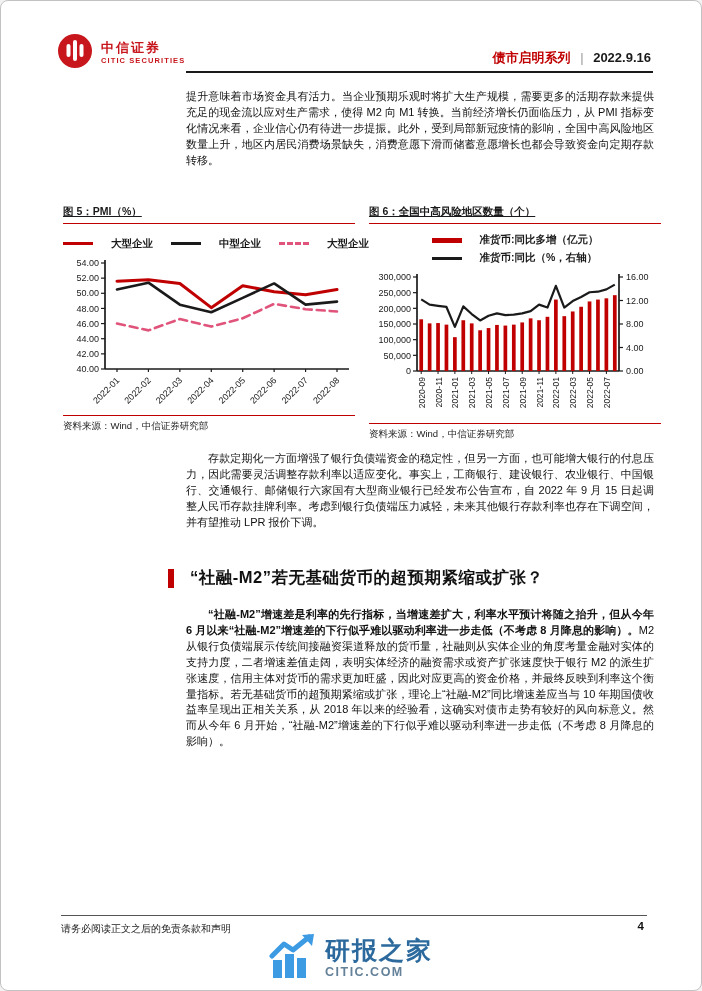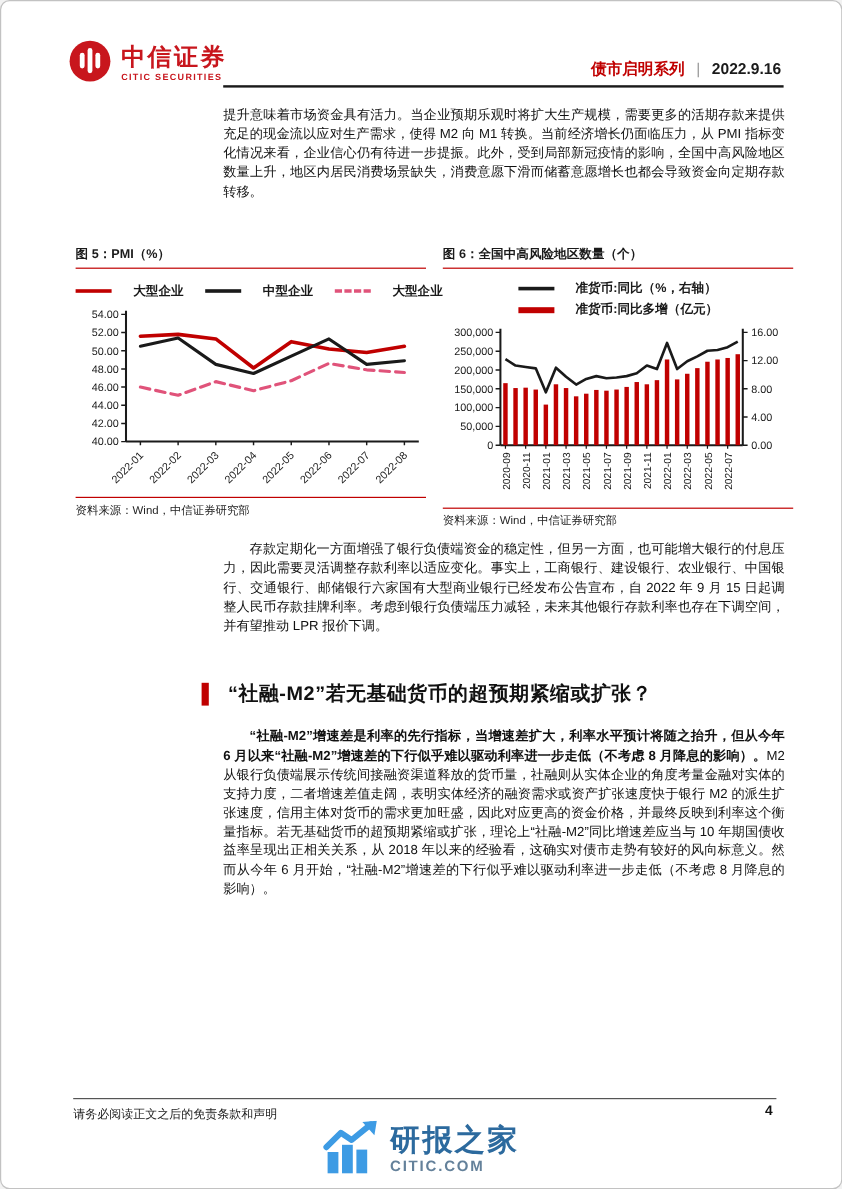--- a/index.html
+++ b/index.html
@@ -5,41 +5,41 @@
   html,body{margin:0;padding:0;background:#f2f2f2;}
   .page{
     position:relative; width:702px; height:991px; margin:0 auto;
     background:#fff; border:1px solid #c2c2c2; border-radius:8px;
     overflow:hidden; box-sizing:border-box;
     font-family:"Liberation Sans","DejaVu Sans",sans-serif; color:#1a1a1a;
   }
   
   .hdr-logo{position:absolute; left:55px; top:31px; display:flex; align-items:center;}
   .hdr-logo .brand{margin-left:7px; line-height:1;}
-  .brand-cn{font-size:20px; font-weight:bold; color:#c8161d; letter-spacing:2px;}
+  .brand-cn{font-size:13px; font-weight:bold; color:#c8161d; letter-spacing:2px;}
   .brand-en{font-size:7.5px; font-weight:bold; color:#c8161d; letter-spacing:1.1px; margin-top:3px;}
   .hdr-right{position:absolute; top:48px; right:50px; font-size:13px; font-weight:bold; white-space:nowrap;}
   .hdr-right .series{color:#c00000;}
   .hdr-right .sep{color:#999; font-weight:normal; margin:0 6px;}
   .hdr-right .date{color:#1a1a1a;}
   .hdr-rule{position:absolute; left:185px; top:70px; width:467px; height:2px; background:#1a1a1a;}
   
   .para{
     position:absolute; left:185px; width:468px;
     font-size:11px; line-height:15.9px; text-align:justify; color:#111;
     margin:0;
   }
   .p1{top:88px;}
   .p2{top:450px; text-indent:2em;}
   .p3{top:606px; text-indent:2em;}
   .p3 .bold{font-weight:bold;}
   
   .figures{position:absolute; left:62px; top:204px; width:598px; display:flex; justify-content:space-between;}
   .figure{width:292px; display:flex; flex-direction:column;}
-  .fig-title{font-size:10.5px; font-weight:bold; color:#1a1a1a; padding-bottom:4px; border-bottom:1.5px solid #c00000;}
+  .fig-title{font-size:10.5px; font-weight:bold; color:#1a1a1a; padding-bottom:4px; border-bottom:1.5px solid #c00000;text-decoration:underline;}
   .legend{margin-top:7px; text-align:center;}
   .legend .inner{display:inline-block;}
   .leg-row{display:flex; align-items:center; justify-content:flex-start; gap:18px;}
   .leg-item{display:flex; align-items:center; gap:18px; margin:2px 0;}
   .leg-item .lab{font-size:10.5px; font-weight:bold; color:#1a1a1a; white-space:nowrap;}
   .swatch{display:inline-block; width:30px;}
   .chart-svg{display:block; margin-top:2px;}
   .source{font-size:9.5px; color:#222; border-top:1.2px solid #c00000; padding-top:4px; margin-top:2px;}
   
   .section-h{
@@ -140,27 +140,27 @@
           <polyline points="54,26.171428571428564 85.42857142857143,24.657142857142887 116.85714285714286,28.442857142857164 148.28571428571428,52.671428571428564 179.71428571428572,30.714285714285722 211.14285714285714,36.77142857142856 242.57142857142858,39.80000000000001 274,34.5" fill="none" stroke="#c00000" stroke-width="3" stroke-linejoin="round" stroke-linecap="round"></polyline>
           <polyline points="54,34.5 85.42857142857143,27.685714285714297 116.85714285714286,49.64285714285715 148.28571428571428,57.214285714285715 179.71428571428572,42.828571428571436 211.14285714285714,28.442857142857164 242.57142857142858,49.64285714285715 274,46.61428571428573" fill="none" stroke="#1a1a1a" stroke-width="2.6" stroke-linejoin="round" stroke-linecap="round"></polyline>
           <polyline points="54,68.57142857142858 85.42857142857143,75.38571428571427 116.85714285714286,64.02857142857141 148.28571428571428,71.6 179.71428571428572,63.27142857142855 211.14285714285714,48.88571428571427 242.57142857142858,54.1857142857143 274,56.45714285714285" fill="none" stroke="#e0537a" stroke-width="2.6" stroke-linejoin="round" stroke-linecap="round" stroke-dasharray="8 5"></polyline>
         </svg>
       <div class="source">资料来源：Wind，中信证券研究部</div>
     </div>
     <div class="figure">
       <div class="fig-title">图 6：全国中高风险地区数量（个）</div>
       <div class="legend" id="legend6"><span class="inner"><span class="leg-row">
               <span class="leg-item">
+                <span class="swatch" style="height: 5px; background: rgb(192, 0, 0);"></span>
+                <span class="lab">准货币:同比多增（亿元）</span>
+              </span>
+            </span><span class="leg-row">
+              <span class="leg-item">
                 <span class="swatch" style="height: 3px; background: rgb(26, 26, 26);"></span>
                 <span class="lab">准货币:同比（%，右轴）</span>
-              </span>
-            </span><span class="leg-row">
-              <span class="leg-item">
-                <span class="swatch" style="height: 5px; background: rgb(192, 0, 0);"></span>
-                <span class="lab">准货币:同比多增（亿元）</span>
               </span>
             </span></span></div>
       <svg class="chart-svg" id="chart6" width="292" height="152" viewBox="0 0 292 152">
           <line x1="48" y1="5" x2="48" y2="102" stroke="#1a1a1a" stroke-width="1.7"></line>
           <line x1="250" y1="5" x2="250" y2="102" stroke="#1a1a1a" stroke-width="1.7"></line>
           <line x1="48" y1="102" x2="250" y2="102" stroke="#1a1a1a" stroke-width="1.7"></line>
           <line x1="44" y1="102" x2="48" y2="102" stroke="#1a1a1a" stroke-width="1.2"></line>
           <text x="42" y="105.2" font-size="9" text-anchor="end" fill="#1a1a1a">0</text>
           <line x1="44" y1="86.33333333333333" x2="48" y2="86.33333333333333" stroke="#1a1a1a" stroke-width="1.2"></line>
           <text x="42" y="89.53333333333333" font-size="9" text-anchor="end" fill="#1a1a1a">50,000</text>

